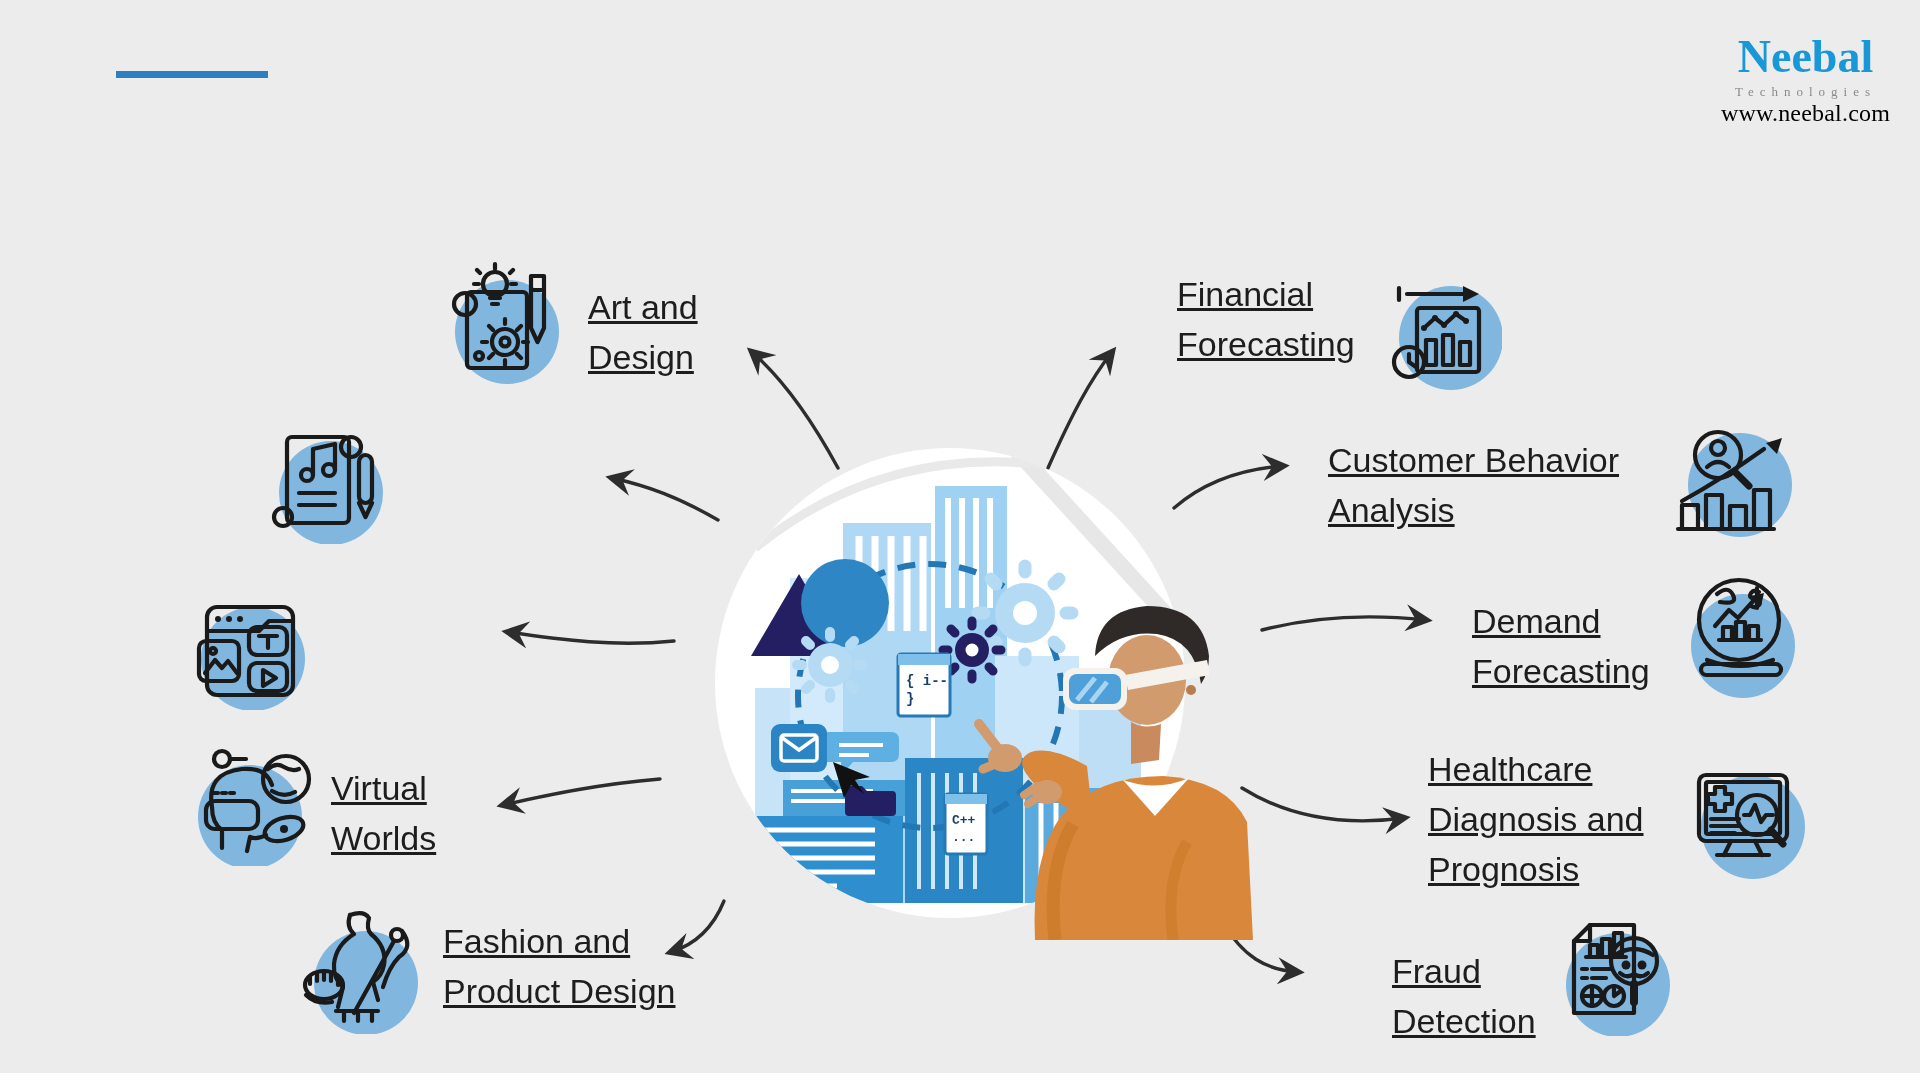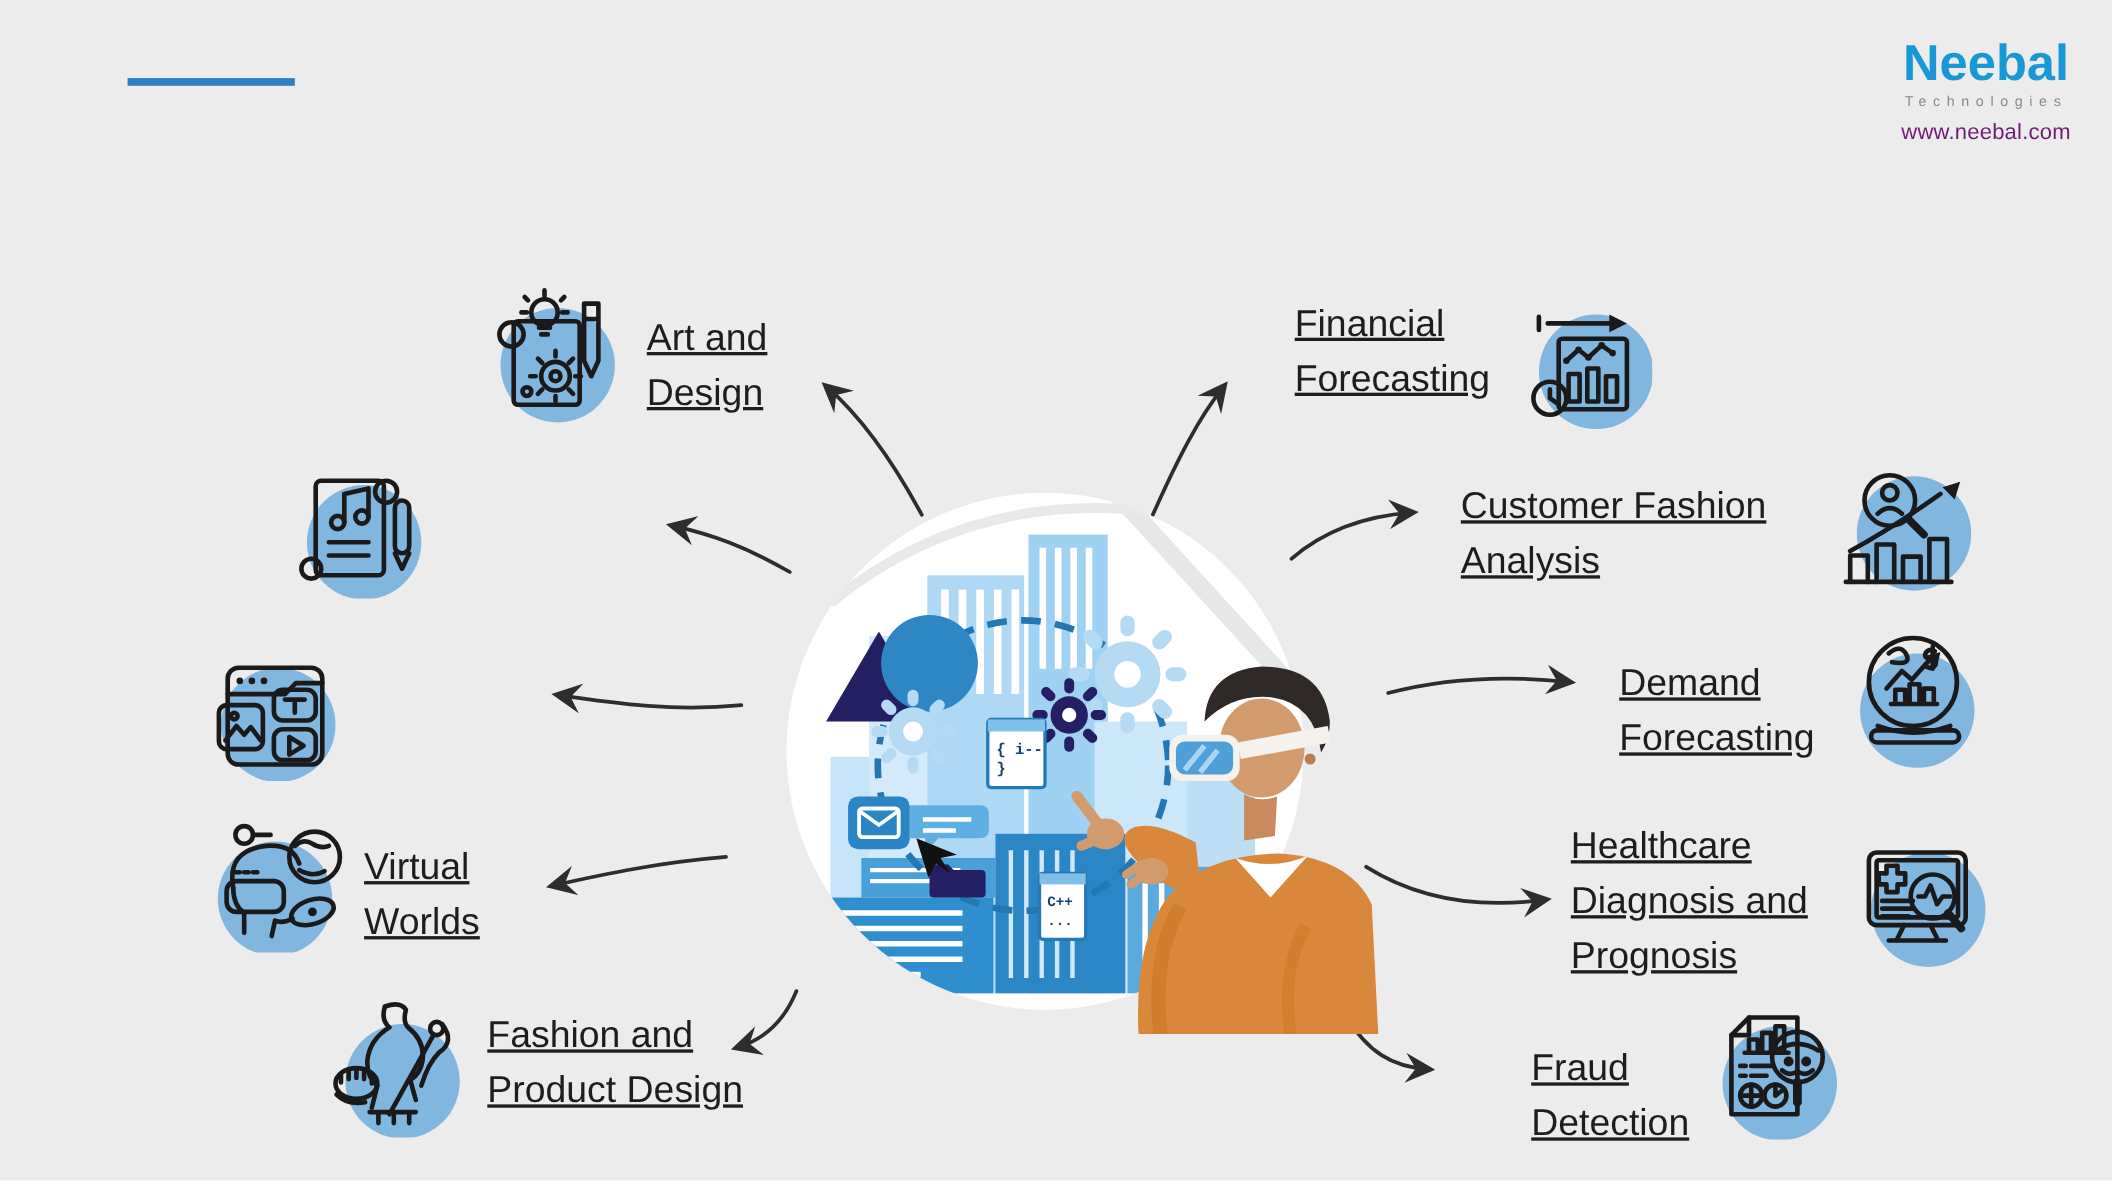--- a/index.html
+++ b/index.html
@@ -1,23 +1,23 @@
 <!DOCTYPE html>
 <html style="--page-bg: #ececec; --accent-blue: #2d7fc1; --icon-circle: #81b7df; --arrow-color: #2d2d2d; --logo-blue: #1898d6; --logo-gray: #8a8a8a; --text-color: #1d1d1d; --code-text: #16406e;"><head>
 <meta charset="utf-8">
 <style>
   html,body{margin:0;padding:0;}
   body{background:var(--page-bg,#ececec);font-family:"Liberation Sans",sans-serif;}
   .canvas{position:relative;width:1920px;height:1080px;overflow:hidden;background:var(--page-bg,#ececec);}
   .accent-line{position:absolute;left:116px;top:71px;width:152px;height:7px;background:var(--accent-blue,#2d7fc1);}
   .title{position:absolute;left:112px;top:94px;font-size:70px;letter-spacing:-1px;color:var(--text-color,#1d1d1d);font-weight:400;}
-  .logo{position:absolute;left:1718px;top:34px;width:175px;text-align:center;}
+  .logo{position:absolute;left:1718px;top:34px;width:175px;text-align:center;font-family:Liberation Serif, serif;}
   .logo .brand{font-size:46px;font-weight:700;color:var(--logo-blue,#1898d6);letter-spacing:0px;line-height:1;}
   .logo .brand-sub{font-size:13px;color:var(--logo-gray,#8a8a8a);letter-spacing:6px;margin-top:4px;}
-  .logo .site{font-size:20px;color:#701a75;margin-top:10px;letter-spacing:0.2px;}
+  .logo .site{font-size:24px;color:#000000;margin-top:0;letter-spacing:0.2px;}
   .app-label{position:absolute;font-size:34px;line-height:50px;color:var(--text-color,#1d1d1d);white-space:pre-line;text-decoration:underline;}
   .app-icon{position:absolute;width:135px;height:135px;}
   .app-icon svg{width:135px;height:135px;display:block;}
   .lineart{stroke:#1a1a1a;stroke-width:4.2;fill:none;stroke-linecap:round;stroke-linejoin:round;}
   .lineart-fill{fill:#1a1a1a;stroke:none;}
   .icon-bubble{fill:var(--icon-circle,#81b7df);}
   .arrows{position:absolute;left:0;top:0;width:1920px;height:1080px;pointer-events:none;}
   .arrow{fill:none;stroke:var(--arrow-color,#2d2d2d);stroke-width:3.4;stroke-linecap:round;}
   .center-ill{position:absolute;left:695px;top:428px;width:560px;height:512px;}
   .code{font-family:"Liberation Mono",monospace;font-weight:700;fill:var(--code-text,#16406e);}
@@ -277,21 +277,21 @@
           <circle class="lineart-fill" cx="99" cy="59" r="3"></circle>
         <rect x="59" y="78" width="10" height="25"></rect>
           <rect x="76" y="73" width="10" height="30"></rect>
           <rect x="93" y="80" width="10" height="23"></rect>
         <circle cx="42" cy="100" r="15"></circle>
         <path d="M42 92 v8 l7 5"></path>
       </g>
     </svg>
   </div>
 
-  <div class="app-label" style="left:1328px;top:435px">Customer Fashion
+  <div class="app-label" style="left:1328px;top:435px">Customer Behavior
 Analysis</div>
   <div class="app-icon" style="left:1658px;top:413px">
     <svg viewBox="0 0 135 135">
       <circle class="icon-bubble" cx="82" cy="72" r="52"></circle>
       <g class="lineart">
         <path d="M24 116 v-24 h16 v24 M48 116 v-34 h16 v34 M72 116 v-23 h16 v23 M96 116 v-39 h16 v39"></path>
         <path d="M20 116 h96"></path>
         <path d="M24 88 q40-22 82-52"></path>
         <path class="lineart-fill" d="M108 30 l16-5 -5 16 z"></path>
         <circle cx="60" cy="42" r="23"></circle>

